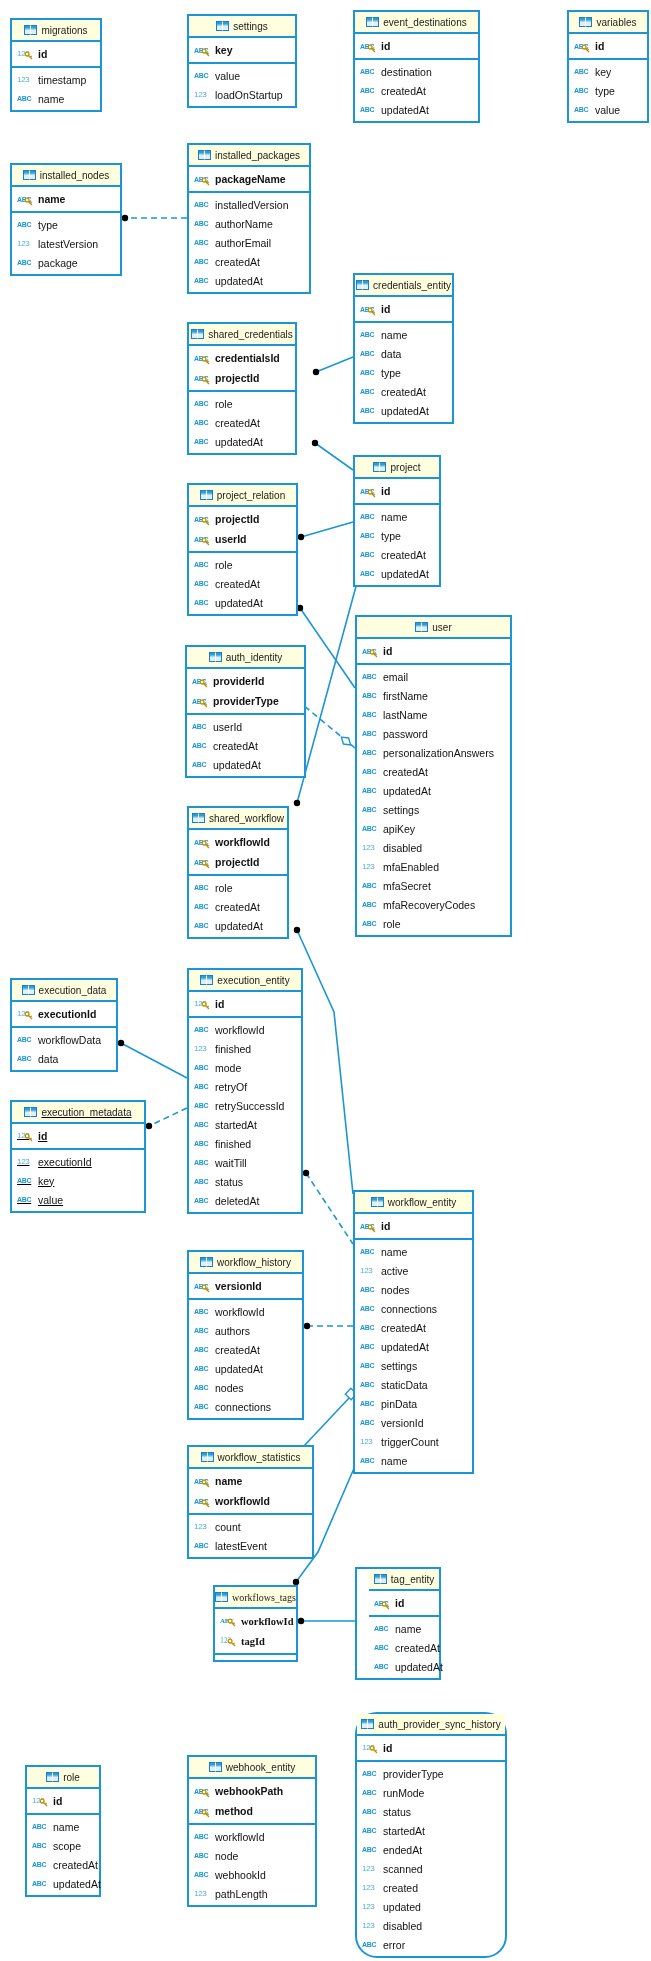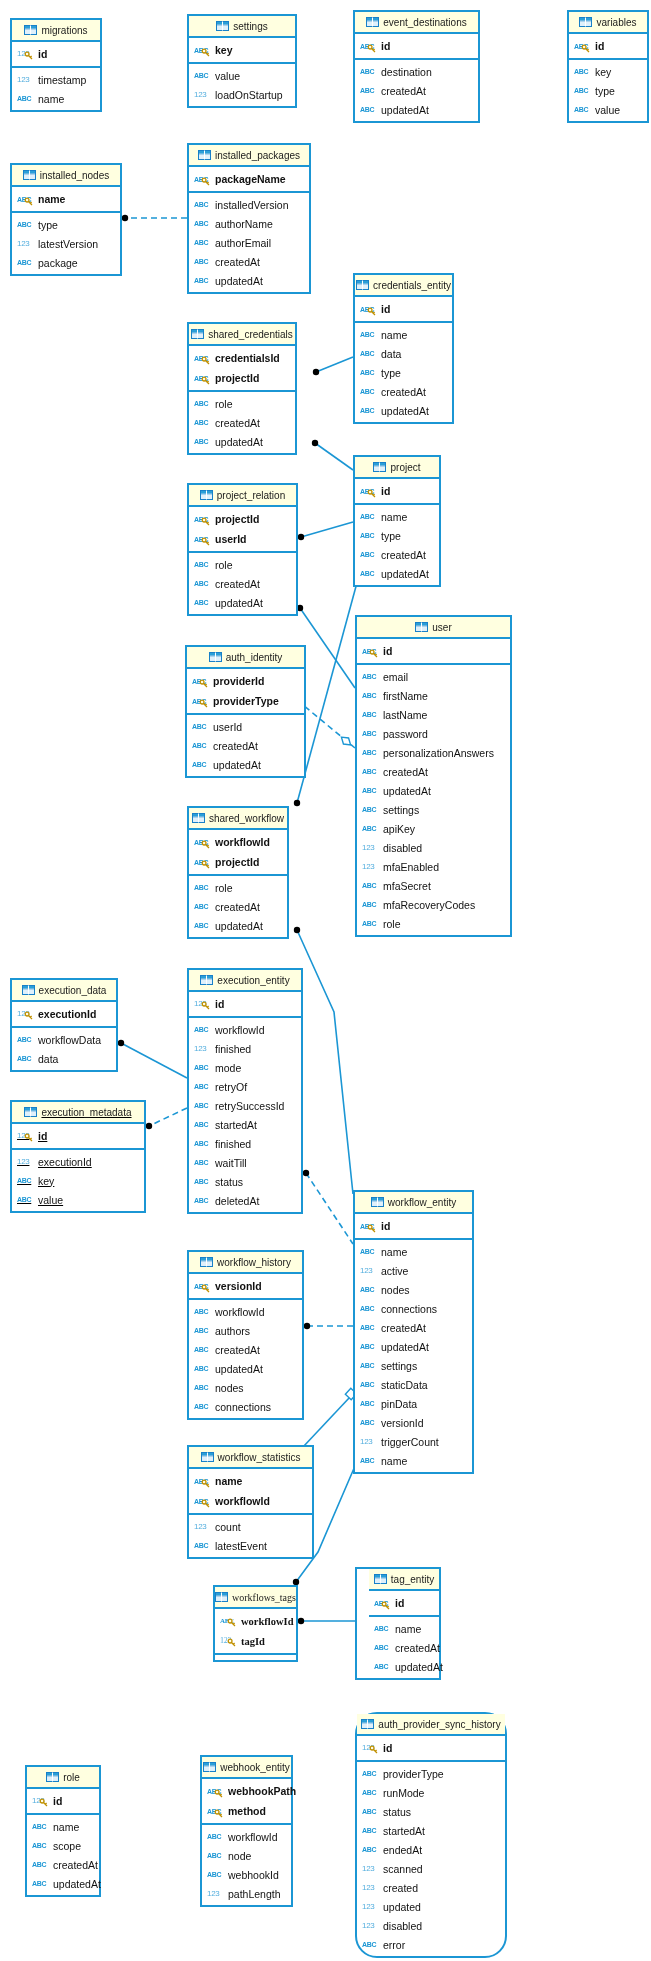--- a/index.html
+++ b/index.html
@@ -1003,21 +1003,21 @@
         <div class="row">
           <span class="ficon t-text"><span>ABC</span></span>
           <span class="fname">createdAt</span>
         </div>
         <div class="row">
           <span class="ficon t-text"><span>ABC</span></span>
           <span class="fname">updatedAt</span>
         </div>
       </div>
     </div>
-    <div class="table" style="left: 200px; top: 1755px; width: 93px;">
+    <div class="table" style="left: 187px; top: 1755px; width: 130px;">
       <div class="thead">
         <span class="ticon">
           <svg width="13" height="10" viewBox="0 0 13 10">
             <rect x="0.5" y="0.5" width="12" height="9" fill="#dff0fb" stroke="#1880c8"></rect>
             <rect x="0.5" y="0.5" width="12" height="3.6" fill="#2a9fd8" stroke="#1880c8"></rect>
             <line x1="6.5" y1="0.5" x2="6.5" y2="9.5" stroke="#ffffff" stroke-width="1"></line>
             <line x1="1" y1="4.1" x2="12" y2="4.1" stroke="#ffffff" stroke-width="0.8"></line>
           </svg>
         </span>
         <span class="tname">webhook_entity</span>

